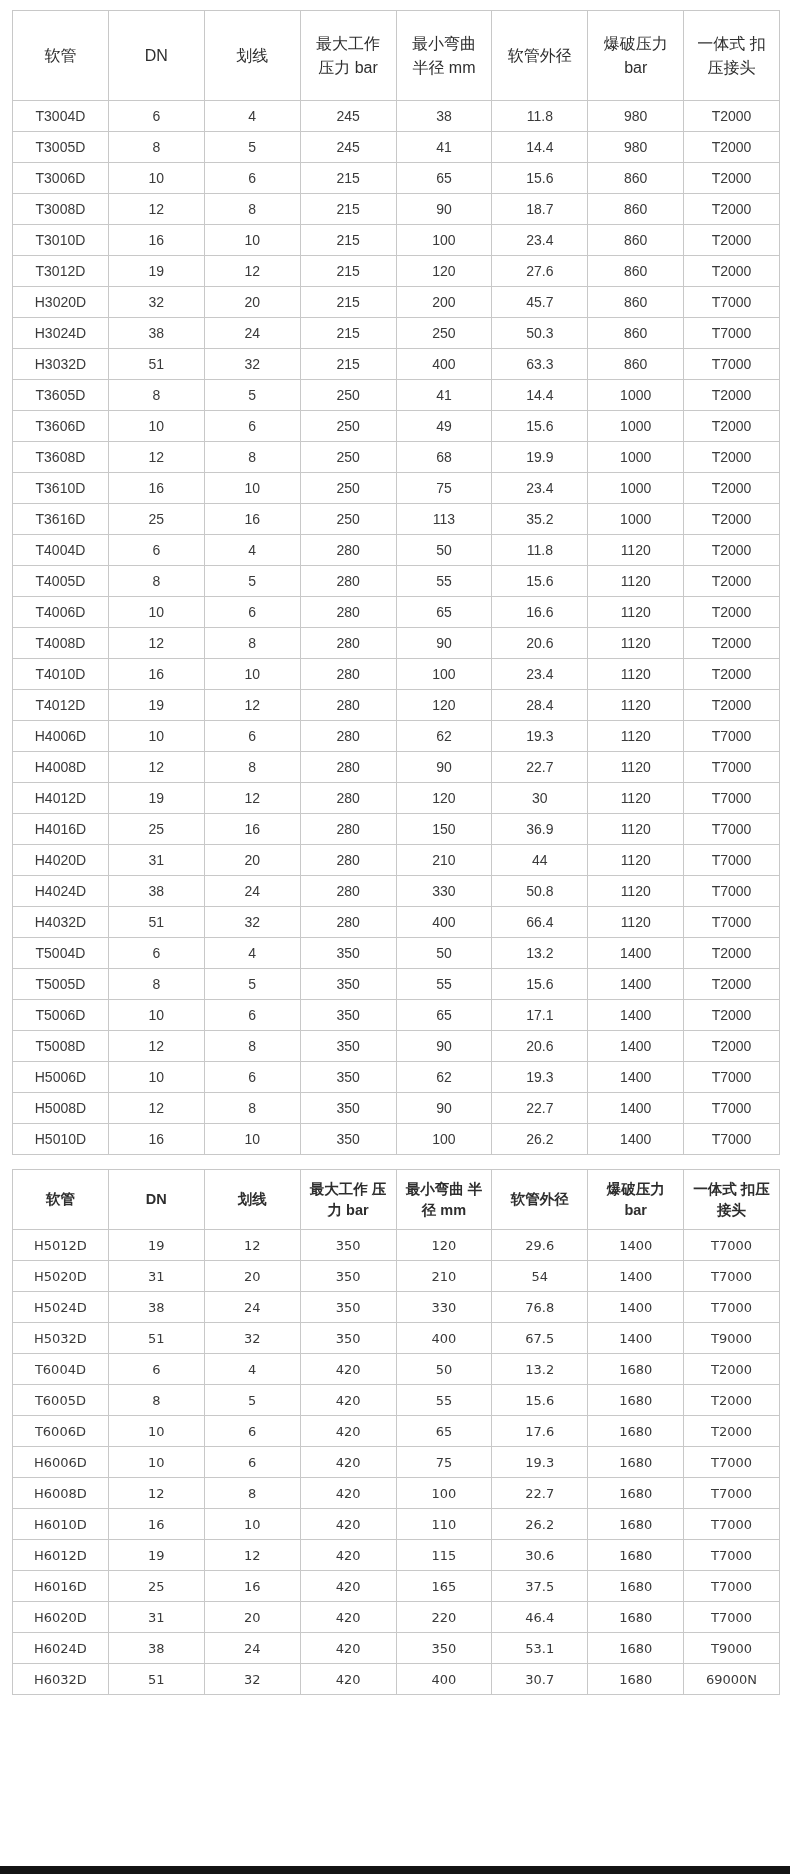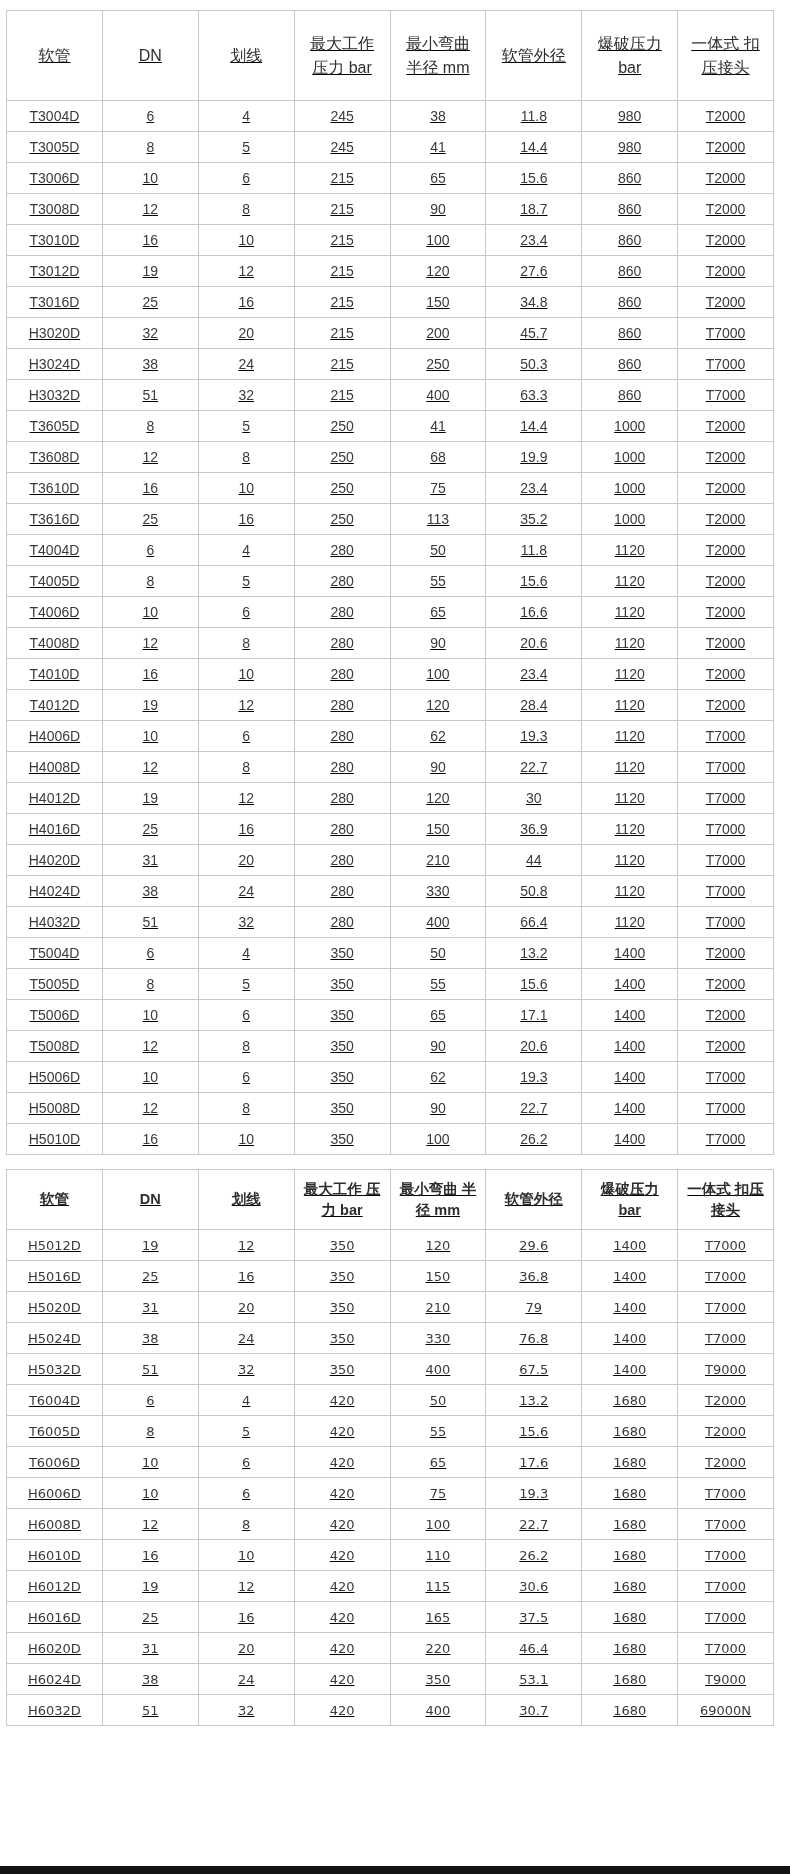--- a/index.html
+++ b/index.html
@@ -8,22 +8,21 @@
     width: 790px;
     height: 1874px;
     background: var(--bg, #ffffff);
     font-family: "Liberation Sans", sans-serif;
     overflow: hidden;
   }
   table.spec-table {
     border-collapse: collapse;
     table-layout: fixed;
     width: 768px;
-    margin-left: 6px;
-    text-decoration: underline;
+    margin-left: 12px;
   }
   table.t1 { margin-top: 10px; }
   table.t2 { margin-top: 14px; }
   .spec-table th, .spec-table td {
     border: 1px solid var(--border, #c8c8c8);
     text-align: center;
     vertical-align: middle;
     padding: 0 2px;
     overflow: hidden;
   }
@@ -157,30 +156,20 @@
           <td>T3012D</td>
           <td>19</td>
           <td>12</td>
           <td>215</td>
           <td>120</td>
           <td>27.6</td>
           <td>860</td>
           <td>T2000</td>
         </tr>
         <tr>
-          <td>T3016D</td>
-          <td>25</td>
-          <td>16</td>
-          <td>215</td>
-          <td>150</td>
-          <td>34.8</td>
-          <td>860</td>
-          <td>T2000</td>
-        </tr>
-        <tr>
           <td>H3020D</td>
           <td>32</td>
           <td>20</td>
           <td>215</td>
           <td>200</td>
           <td>45.7</td>
           <td>860</td>
           <td>T7000</td>
         </tr>
         <tr>
@@ -207,20 +196,30 @@
           <td>T3605D</td>
           <td>8</td>
           <td>5</td>
           <td>250</td>
           <td>41</td>
           <td>14.4</td>
           <td>1000</td>
           <td>T2000</td>
         </tr>
         <tr>
+          <td>T3606D</td>
+          <td>10</td>
+          <td>6</td>
+          <td>250</td>
+          <td>49</td>
+          <td>15.6</td>
+          <td>1000</td>
+          <td>T2000</td>
+        </tr>
+        <tr>
           <td>T3608D</td>
           <td>12</td>
           <td>8</td>
           <td>250</td>
           <td>68</td>
           <td>19.9</td>
           <td>1000</td>
           <td>T2000</td>
         </tr>
         <tr>
@@ -484,36 +483,26 @@
           <td>H5012D</td>
           <td>19</td>
           <td>12</td>
           <td>350</td>
           <td>120</td>
           <td>29.6</td>
           <td>1400</td>
           <td>T7000</td>
         </tr>
         <tr>
-          <td>H5016D</td>
-          <td>25</td>
-          <td>16</td>
-          <td>350</td>
-          <td>150</td>
-          <td>36.8</td>
-          <td>1400</td>
-          <td>T7000</td>
-        </tr>
-        <tr>
           <td>H5020D</td>
           <td>31</td>
           <td>20</td>
           <td>350</td>
           <td>210</td>
-          <td>79</td>
+          <td>54</td>
           <td>1400</td>
           <td>T7000</td>
         </tr>
         <tr>
           <td>H5024D</td>
           <td>38</td>
           <td>24</td>
           <td>350</td>
           <td>330</td>
           <td>76.8</td>

